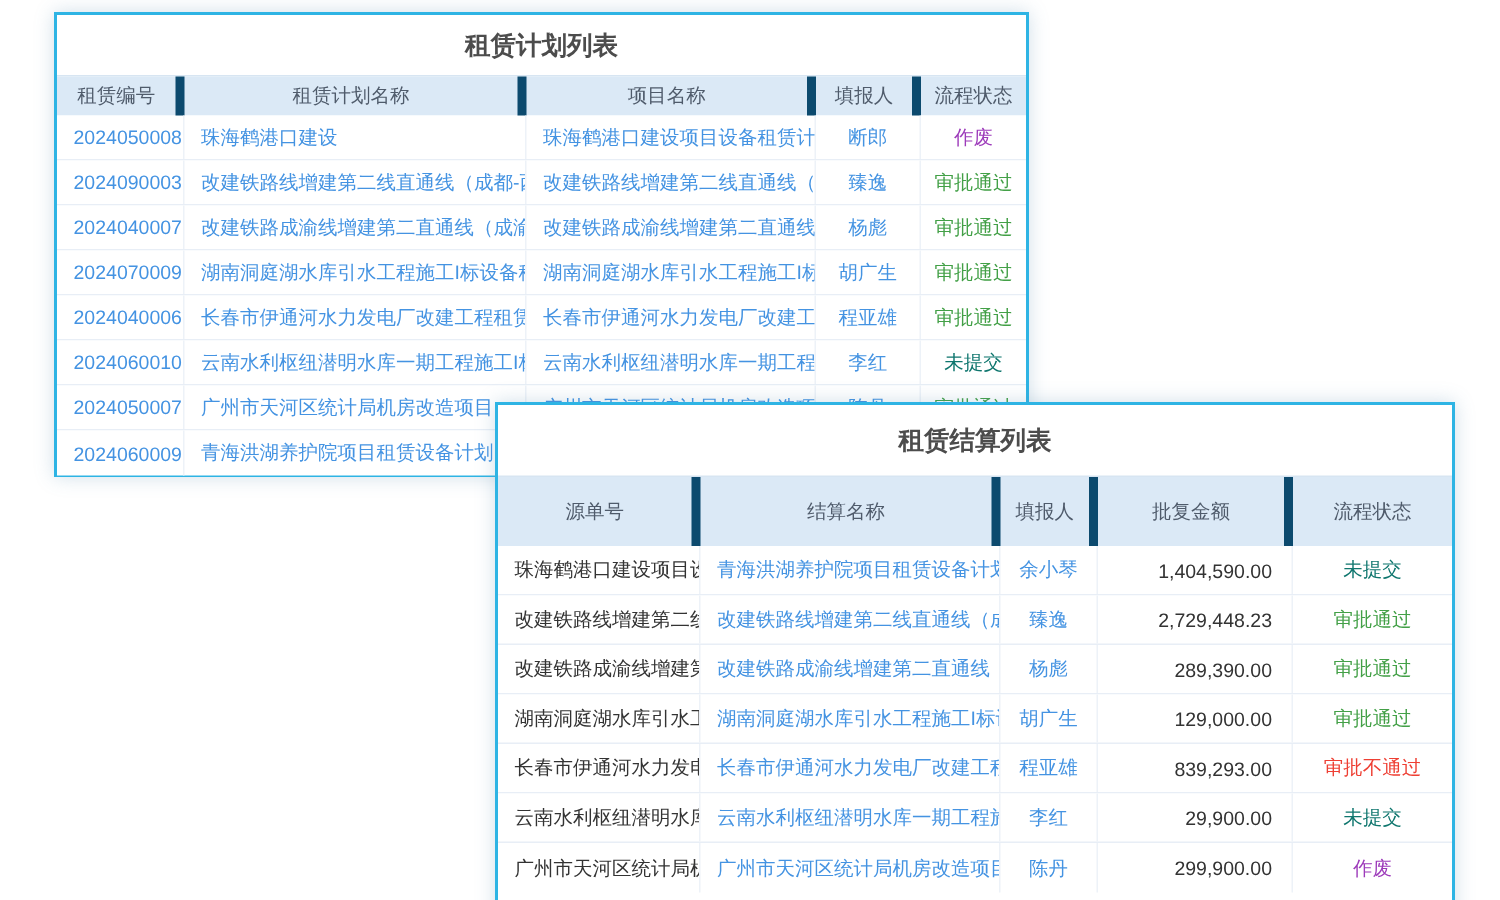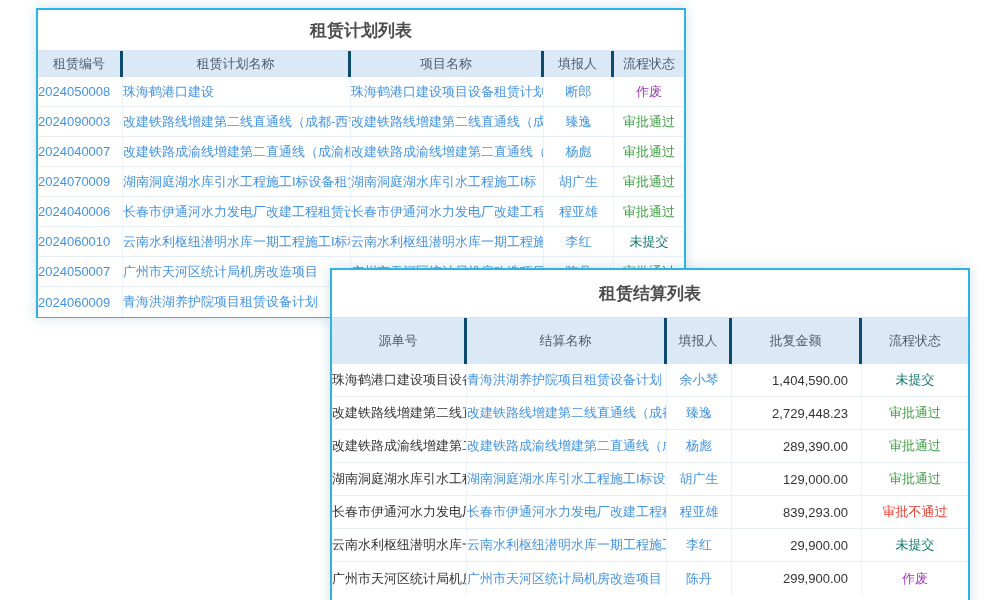--- a/index.html
+++ b/index.html
@@ -25,37 +25,37 @@
   }
   #plan-panel .panel-title{height:40px;}
   #settlement-panel .panel-title{height:47px;}
   .thead{
     display:grid;background:#dbe9f6;color:#4f5b6b;font-size:13px;
   }
   #plan-panel .thead{grid-template-columns:85px 228px 193px 70px 70px;height:26px;}
   #settlement-panel .thead{grid-template-columns:135px 200px 65px 130px 106px;height:46px;text-align:right;}
   .th{
     display:flex;align-items:center;justify-content:center;
-    border-right:3px solid #0c4a6e;overflow:hidden;white-space:nowrap;
+    border-right:6px solid #0c4a6e;overflow:hidden;white-space:nowrap;
   }
   .th:last-child{border-right:none;}
   .trow{
     display:grid;font-size:13px;background:#fff;
     border-bottom:1px solid #e8eef6;box-sizing:border-box;
   }
   #plan-panel .trow{grid-template-columns:85px 228px 193px 70px 70px;height:30px;}
   #settlement-panel .trow{grid-template-columns:135px 200px 65px 130px 106px;height:33px;}
   .trow:last-child{border-bottom:none;}
   .td{
     display:flex;align-items:center;
     border-right:1px solid #edf2f8;
     overflow:hidden;white-space:nowrap;box-sizing:border-box;
   }
   .td:last-child{border-right:none;}
-  .td.left{justify-content:flex-start;padding-right:4px;}
+  .td.left{justify-content:flex-start;padding-left:11px;padding-right:4px;}
   .td.center{justify-content:center;}
   .td.right{justify-content:flex-end;padding-right:13px;}
   .blue{color:#4493e2;}
   .dark{color:#333333;}
   .st-approved{color:#43a047;}
   .st-voided{color:#9d3bba;}
   .st-not-submitted{color:#0f766e;}
   .st-rejected{color:#ee3f33;}
 </style>
 </head>

